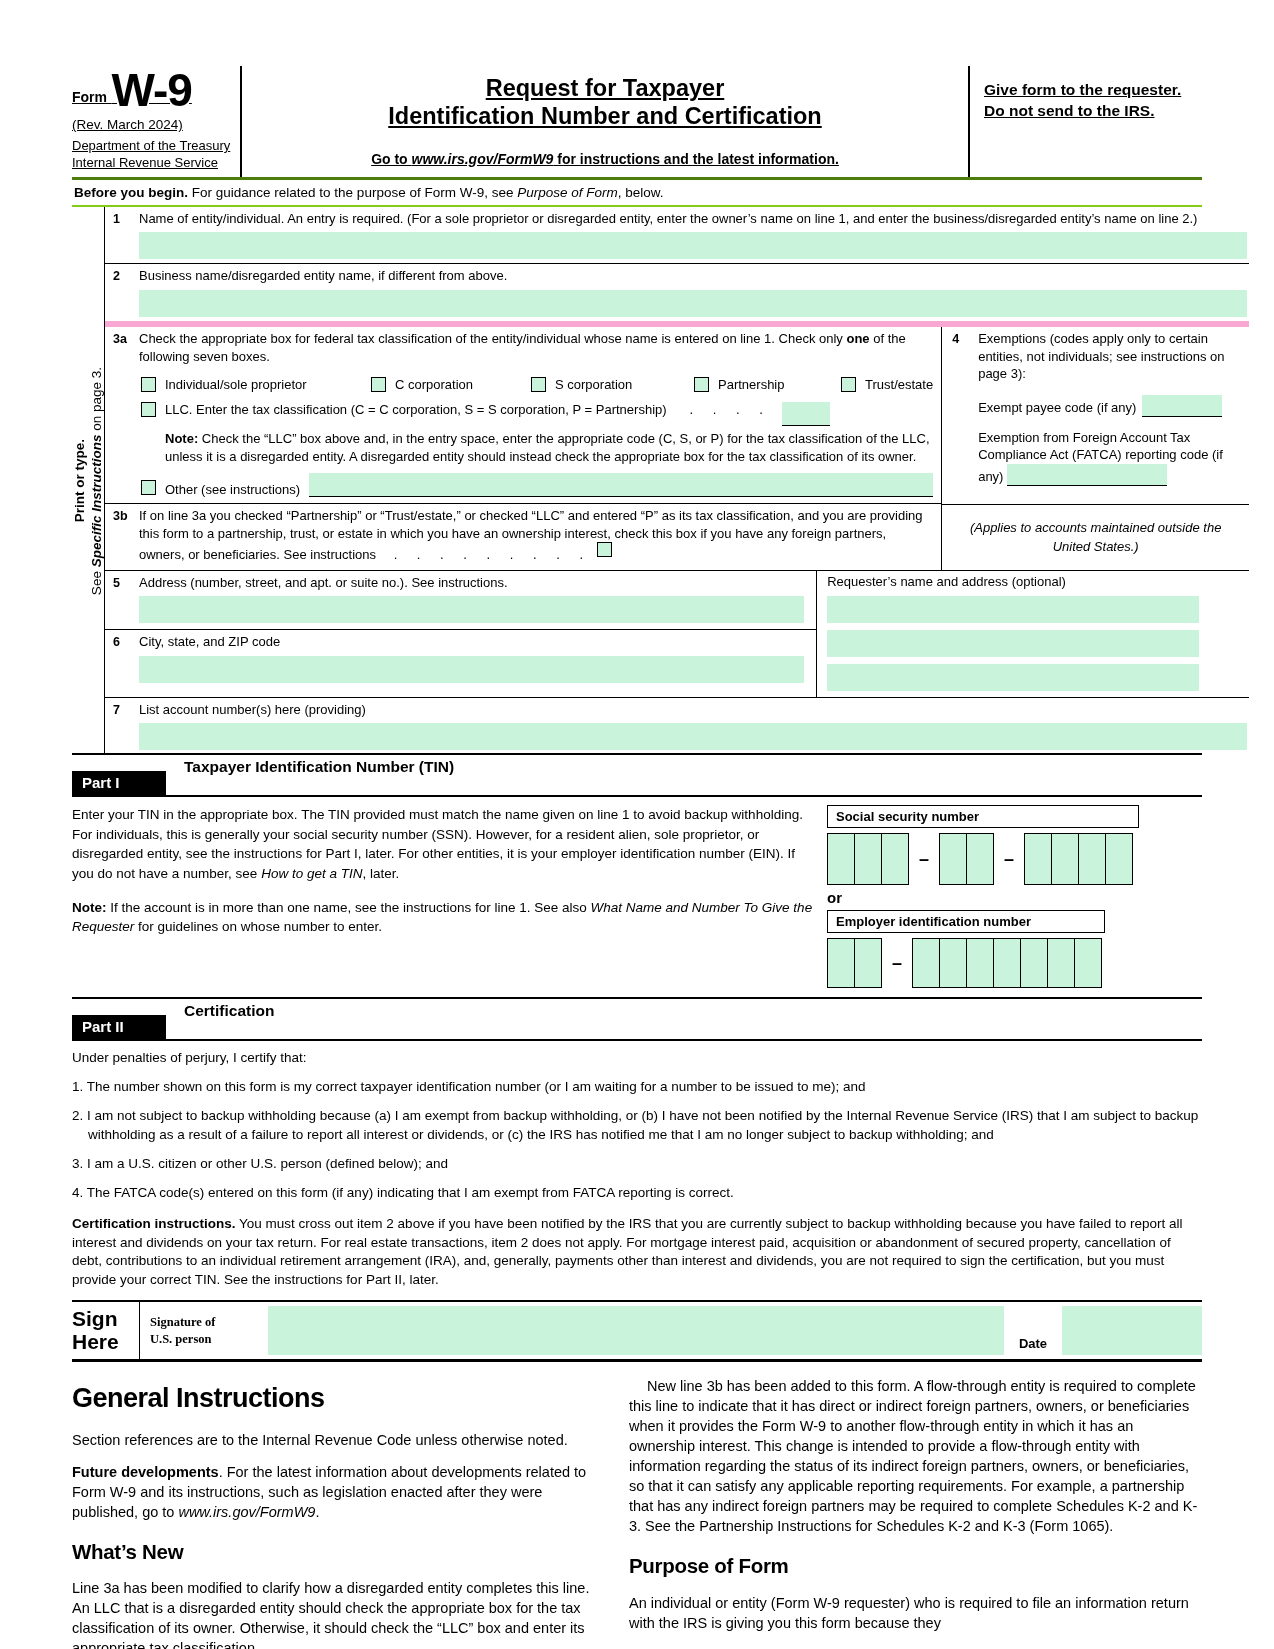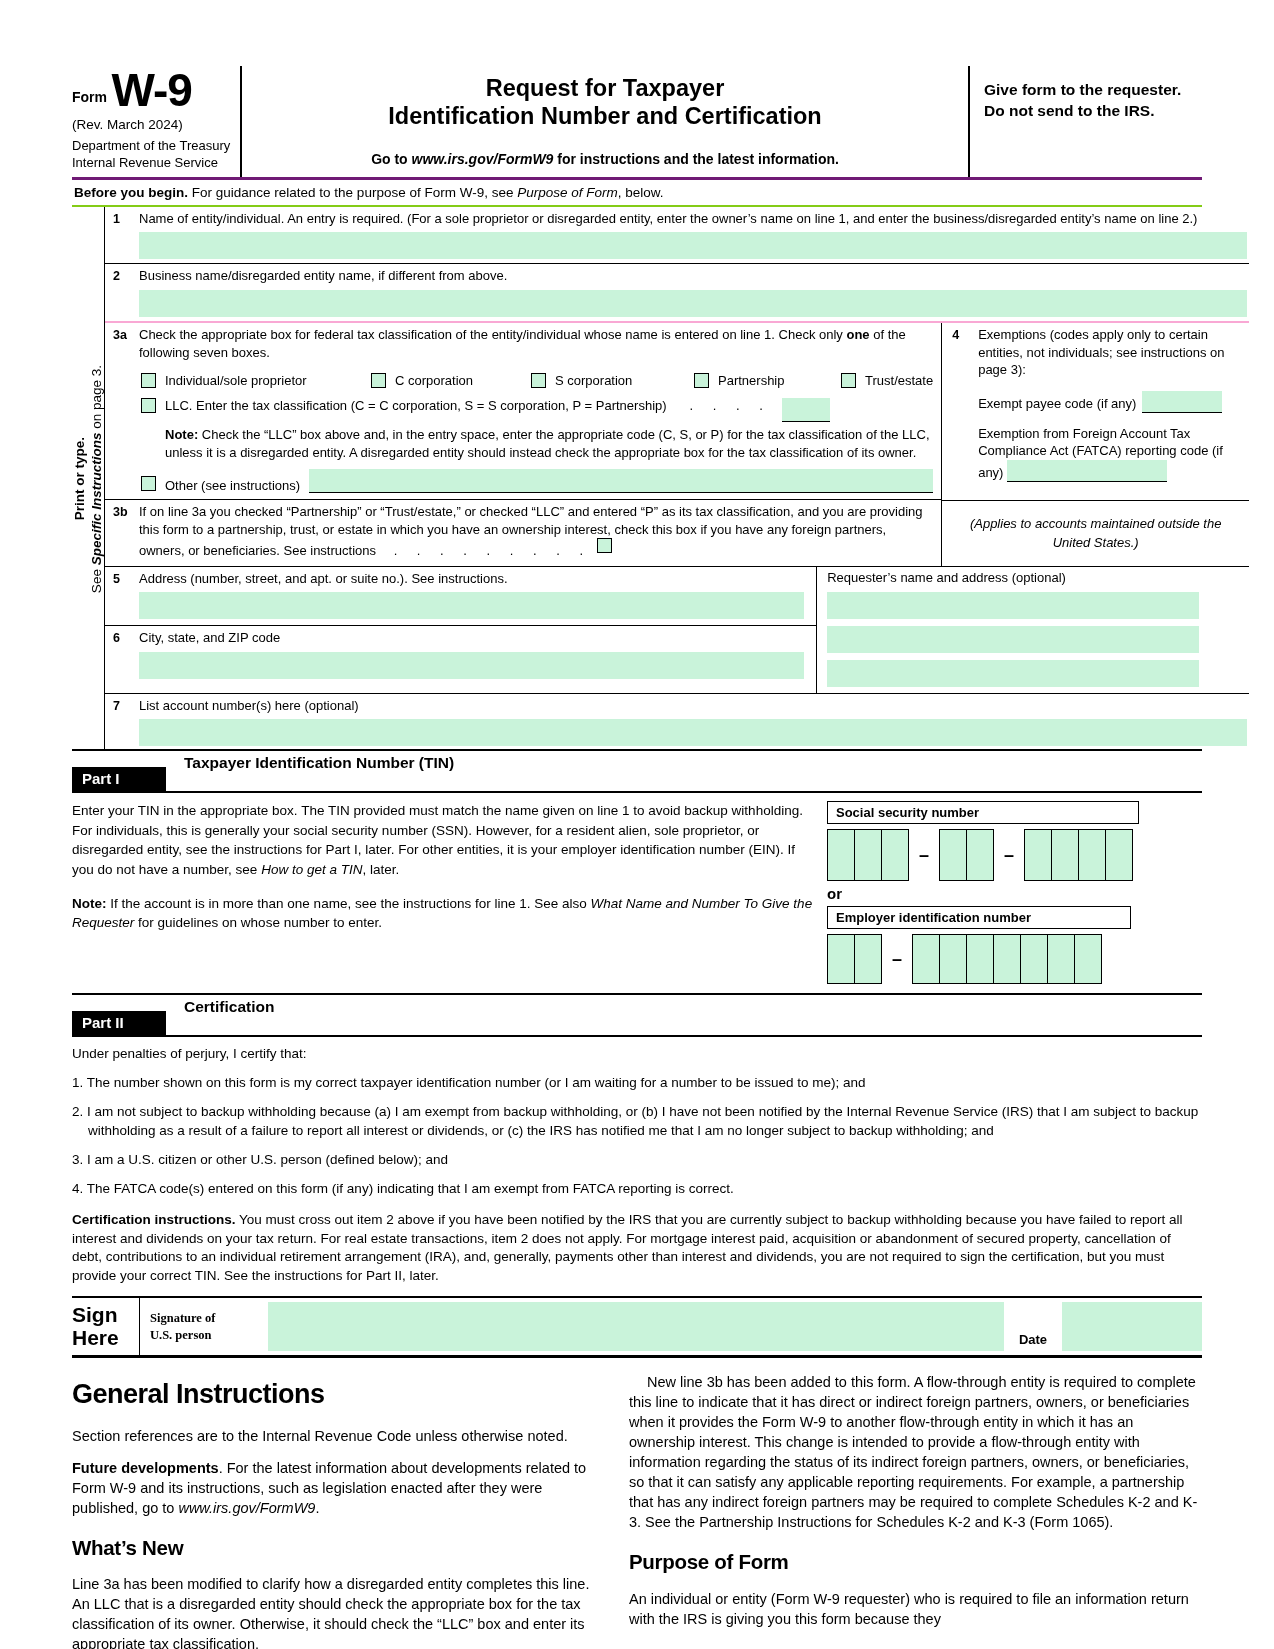--- a/index.html
+++ b/index.html
@@ -12,21 +12,21 @@
   }
   .page {
     width: 1274px;
     min-height: 1649px;
     background: #fff;
     padding: 66px 72px 40px 72px;
     position: relative;
   }
 
   
-  .hdr { display: flex; border-bottom: 3px solid #701a75; }
+  .hdr { display: flex; border-bottom: 3px solid #4d7c0f; text-decoration: underline; }
   .hdr-left { width: 170px; padding: 4px 6px 6px 0; border-right: 2px solid #000; }
   .form-word { font-size: 14px; font-weight: bold; }
   .form-num { font-size: 46px; font-weight: bold; letter-spacing: -1px; line-height: 0.9; vertical-align: -4px; }
   .hdr-rev { font-size: 13.5px; margin-top: 6px; }
   .hdr-dept { font-size: 13px; margin-top: 6px; line-height: 1.25; }
   .hdr-center { flex: 1; text-align: center; padding: 8px 10px 6px 10px; border-right: 2px solid #000; display: flex; flex-direction: column; justify-content: space-between; }
   .hdr-title { font-size: 23.5px; font-weight: bold; line-height: 1.2; }
   .hdr-goto { font-size: 14px; font-weight: bold; padding-bottom: 4px; }
   .hdr-right { width: 232px; padding: 14px 4px 6px 14px; font-size: 15.5px; font-weight: bold; line-height: 1.35; }
 
@@ -41,21 +41,21 @@
   .fields { flex: 1; }
 
   .frow { display: flex; padding: 3px 0 4px 8px; }
   .frow + .frow { border-top: 1px solid #000; }
   .fnum { font-weight: bold; font-size: 12.5px; width: 26px; flex: none; padding-top: 2px; }
   .fcontent { flex: 1; font-size: 13px; padding-right: 2px; }
   .flabel { line-height: 1.35; }
   .green-field { background: var(--field-green); height: 27px; margin-top: 5px; }
   .green-underline { background: var(--field-green); border-bottom: 1px solid #000; }
 
-  .row3 { display: flex; border-top: 2px solid #f9a8d4; }
+  .row3 { display: flex; border-top: 6px solid #f9a8d4; }
   .row3-left { flex: 1; border-right: 1px solid #000; }
   .row3a { display: flex; padding: 3px 6px 6px 8px; }
   .row3b { display: flex; padding: 3px 6px 6px 8px; border-top: 1px solid #000; }
   .cb { display: inline-block; width: 15px; height: 15px; background: var(--field-green); border: 1px solid #000; flex: none; }
   .opt-row { display: flex; align-items: center; margin: 12px 0 4px 2px; }
   .opt { display: flex; align-items: center; gap: 9px; }
   .opt-label { font-size: 13px; white-space: nowrap; }
   .llc-row { display: flex; gap: 9px; margin: 10px 0 2px 2px; }
   .dots { word-spacing: 16px; margin-left: 14px; }
   .llc-entry { width: 48px; height: 24px; margin-left: 10px; }
@@ -89,21 +89,21 @@
   .part-badge { background: #000; color: #fff; font-weight: bold; font-size: 15px; padding: 3px 14px 4px 10px; width: 94px; flex: none; margin-top: 16px; }
   .part-title { font-weight: bold; font-size: 15.5px; padding: 3px 0 4px 18px; }
 
   
   .p1-body { display: flex; padding-top: 8px; padding-bottom: 6px; }
   .p1-left { width: 755px; flex: none; font-size: 13.5px; line-height: 1.45; padding-right: 14px; }
   .p1-left p + p { margin-top: 14px; }
   .p1-right { flex: 1; padding-left: 0; font-size: 13px; }
   .tin-label-box { border: 1px solid #000; font-weight: bold; font-size: 13px; padding: 3px 8px; }
   .ssn-label { width: 312px; }
-  .ein-label { width: 304px; margin-top: 2px; }
+  .ein-label { width: 278px; margin-top: 2px; }
   .cells-row { display: flex; align-items: center; margin-top: 5px; margin-bottom: 4px; }
   .cellgrp { display: flex; }
   .cell { width: 28px; height: 52px; background: var(--field-green); border: 1px solid #000; margin-left: -1px; }
   .cellgrp .cell:first-child { margin-left: 0; }
   .tin-dash { font-weight: bold; font-size: 18px; padding: 0 10px; }
   .or-label { font-weight: bold; font-size: 15px; margin: 2px 0 4px 0; }
   .ein-cells .cell { height: 50px; }
 
   
   .cert { font-size: 13.5px; line-height: 1.4; padding: 8px 0 10px 0; }
@@ -269,21 +269,21 @@
           <div>Requester’s name and address (optional)</div>
           <div class="req-bar"></div>
           <div class="req-bar"></div>
           <div class="req-bar"></div>
         </div>
       </div>
 
       <div class="frow row7">
         <div class="fnum">7</div>
         <div class="fcontent">
-          <div class="flabel">List account number(s) here (optional)</div>
+          <div class="flabel">List account number(s) here (providing)</div>
           <div class="green-field"></div>
         </div>
       </div>
 
     </div>
   </div>
 
   <div class="part-bar">
     <div class="part-badge">Part I</div>
     <div class="part-title">Taxpayer Identification Number (TIN)</div>

